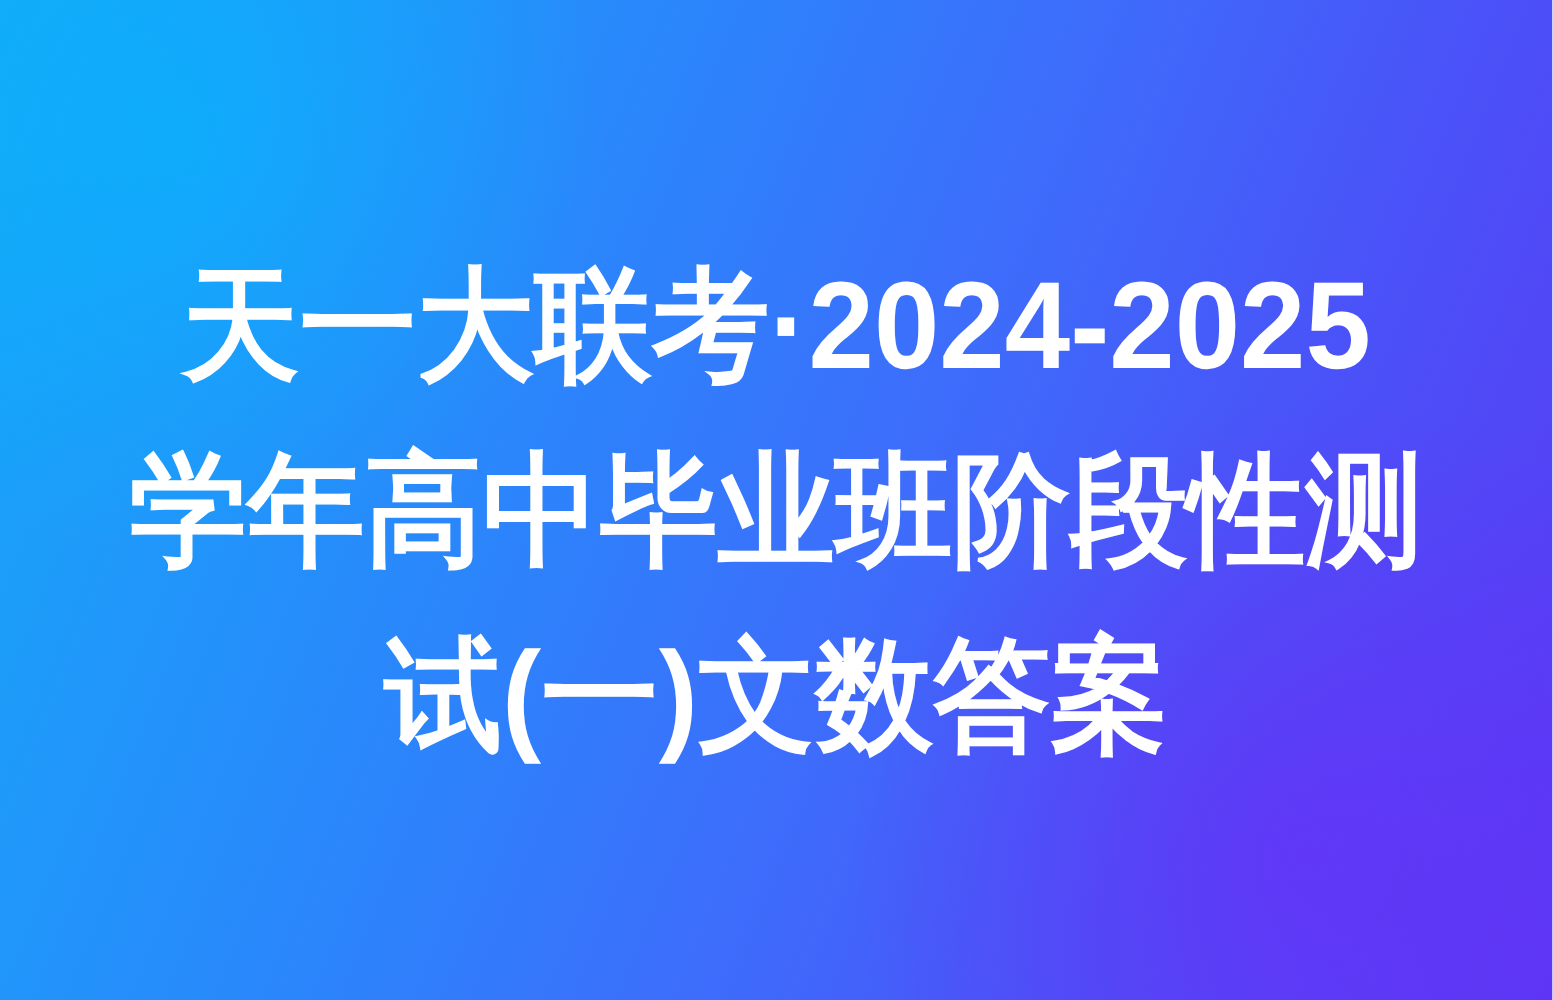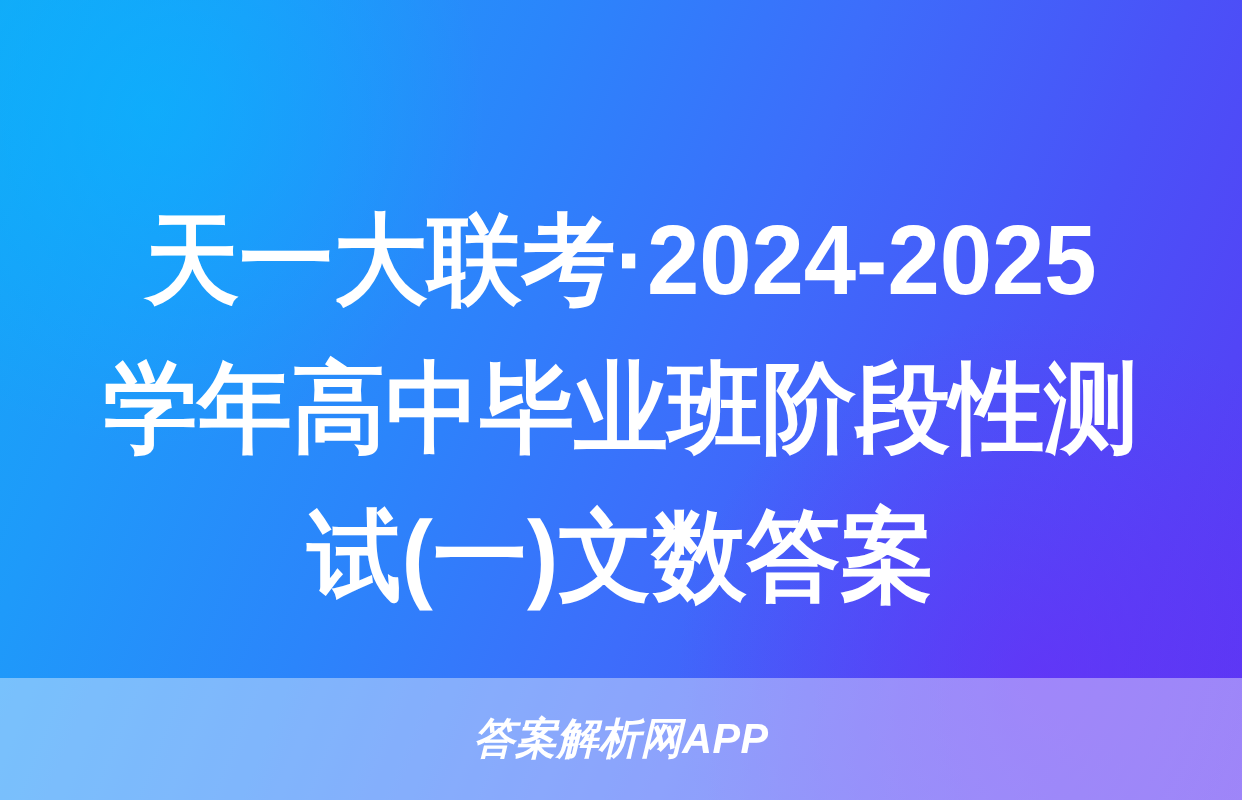--- a/index.html
+++ b/index.html
@@ -106,17 +106,14 @@
 
   <div class="glow-tl"></div>
   <div class="glow-br"></div>
 
   <div class="title-block">
     <span class="title-line">天一大联考·2024-2025</span>
     <span class="title-line">学年高中毕业班阶段性测</span>
     <span class="title-line">试(一)文数答案</span>
   </div>
 
-  <div class="footer-band">
-    <div class="watermark">答案解析网APP</div>
-  </div>
 
 </div>
 
 </body></html>

